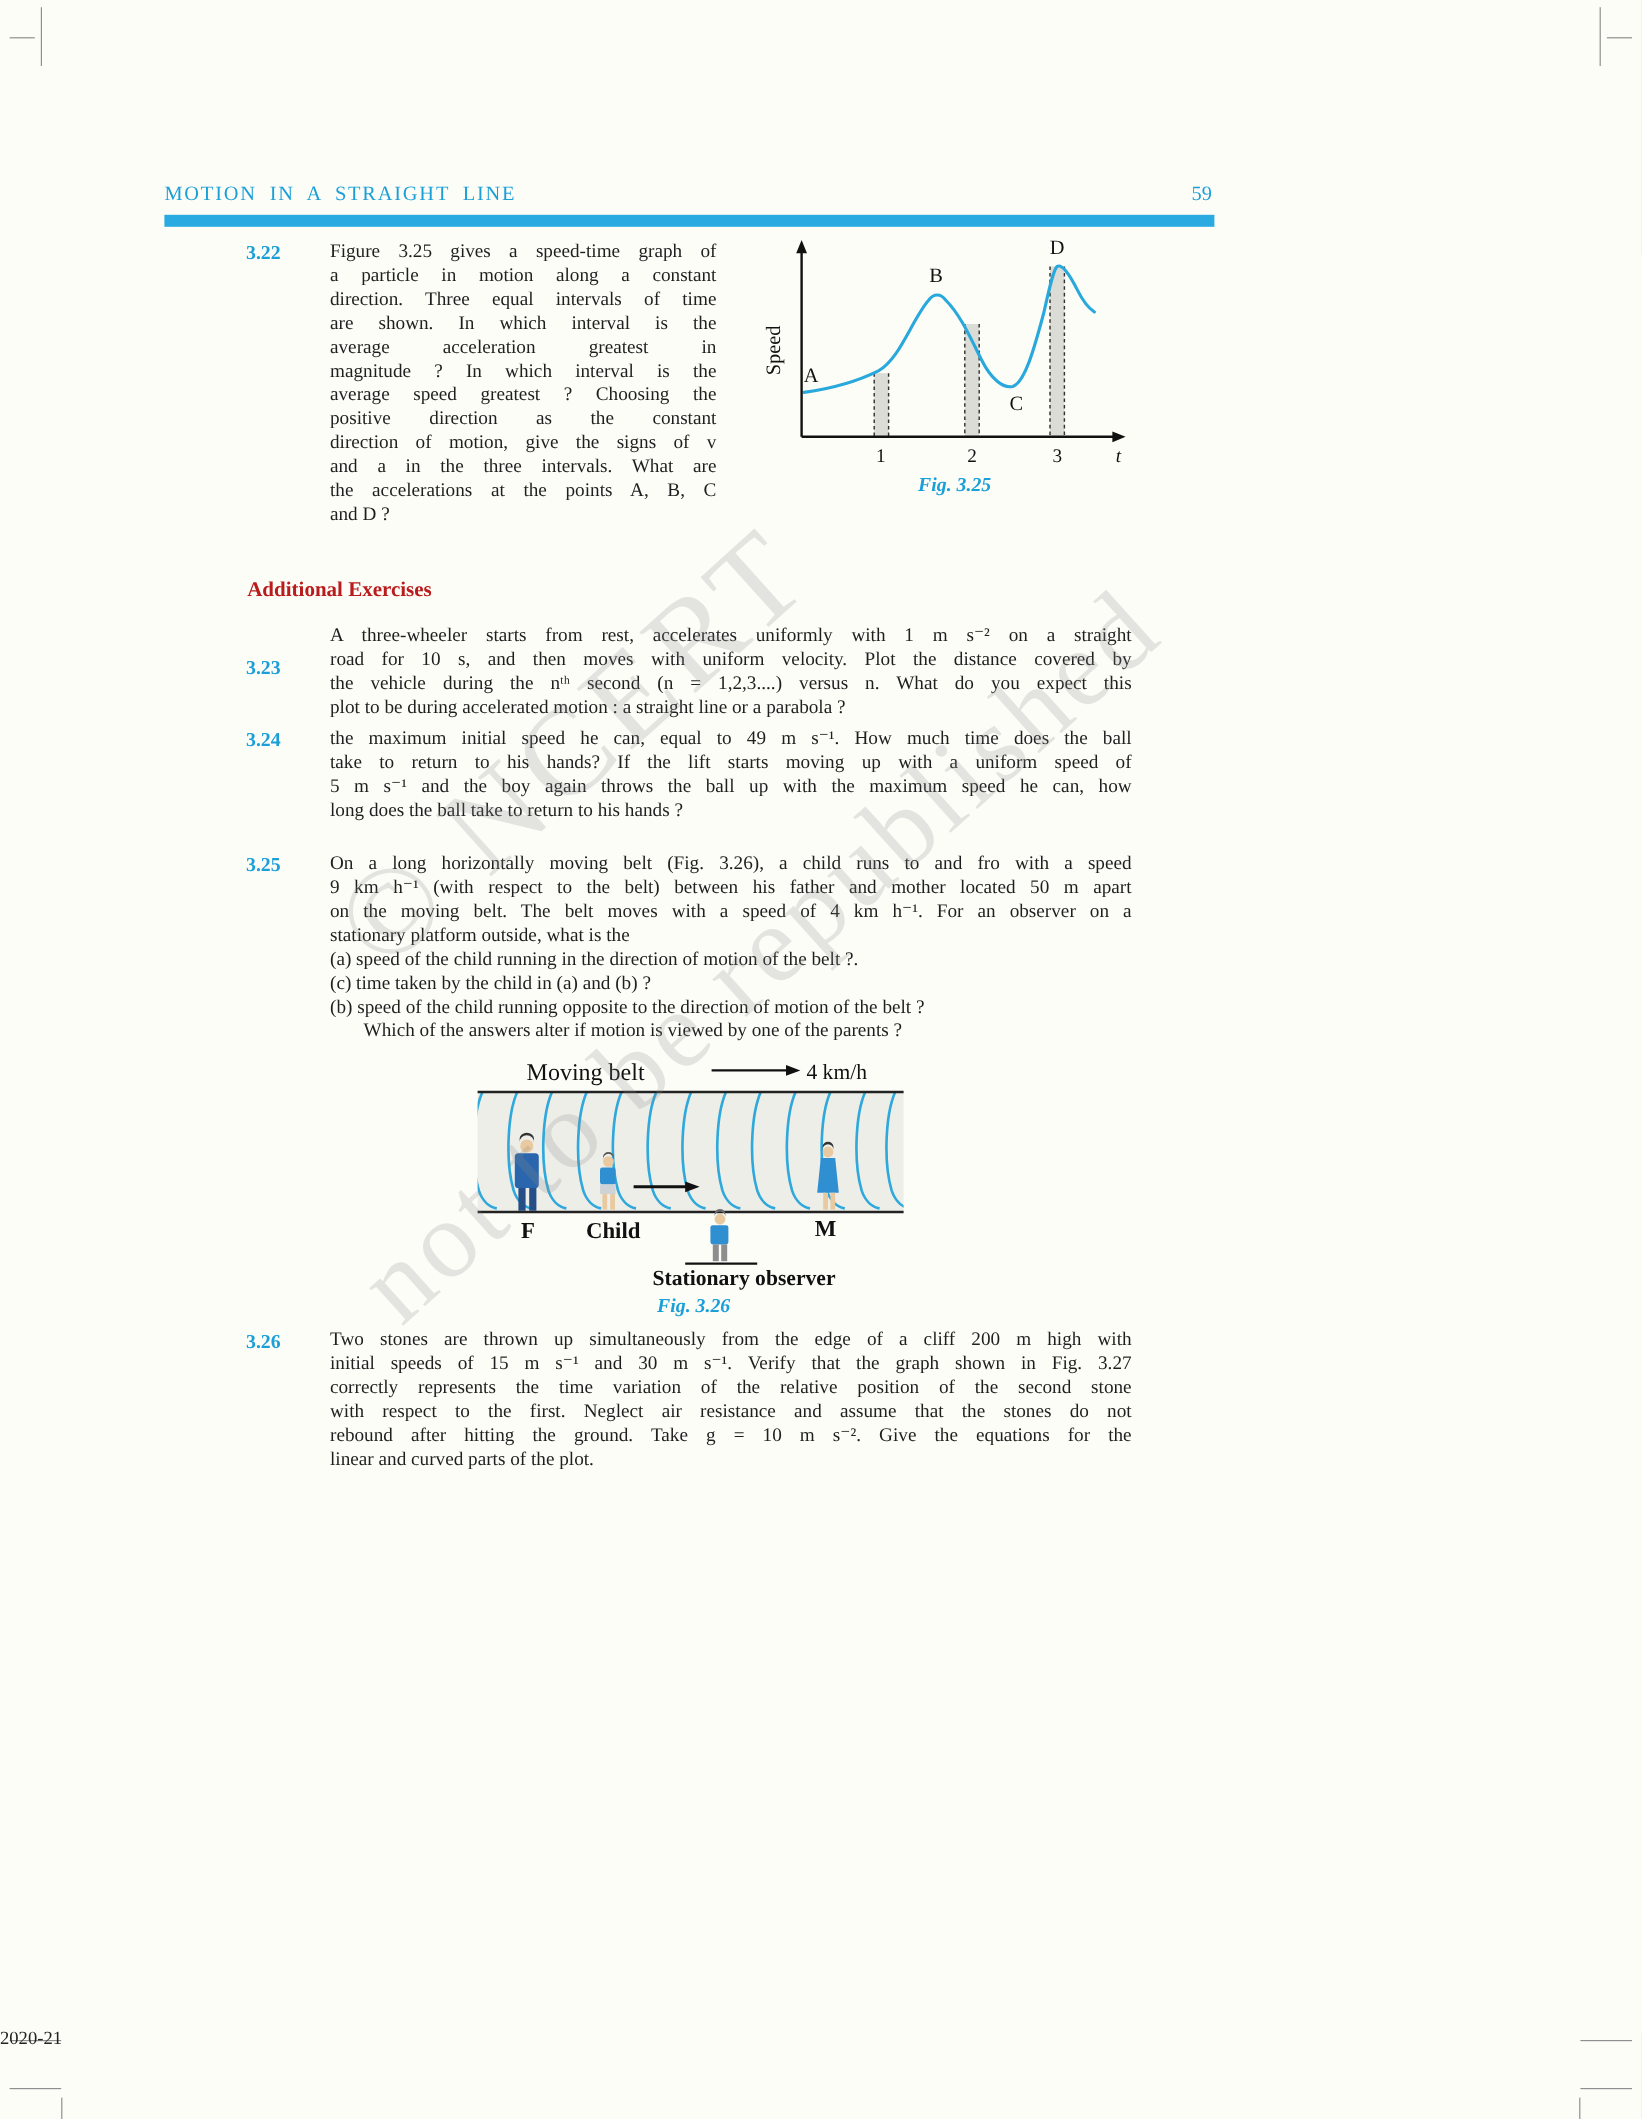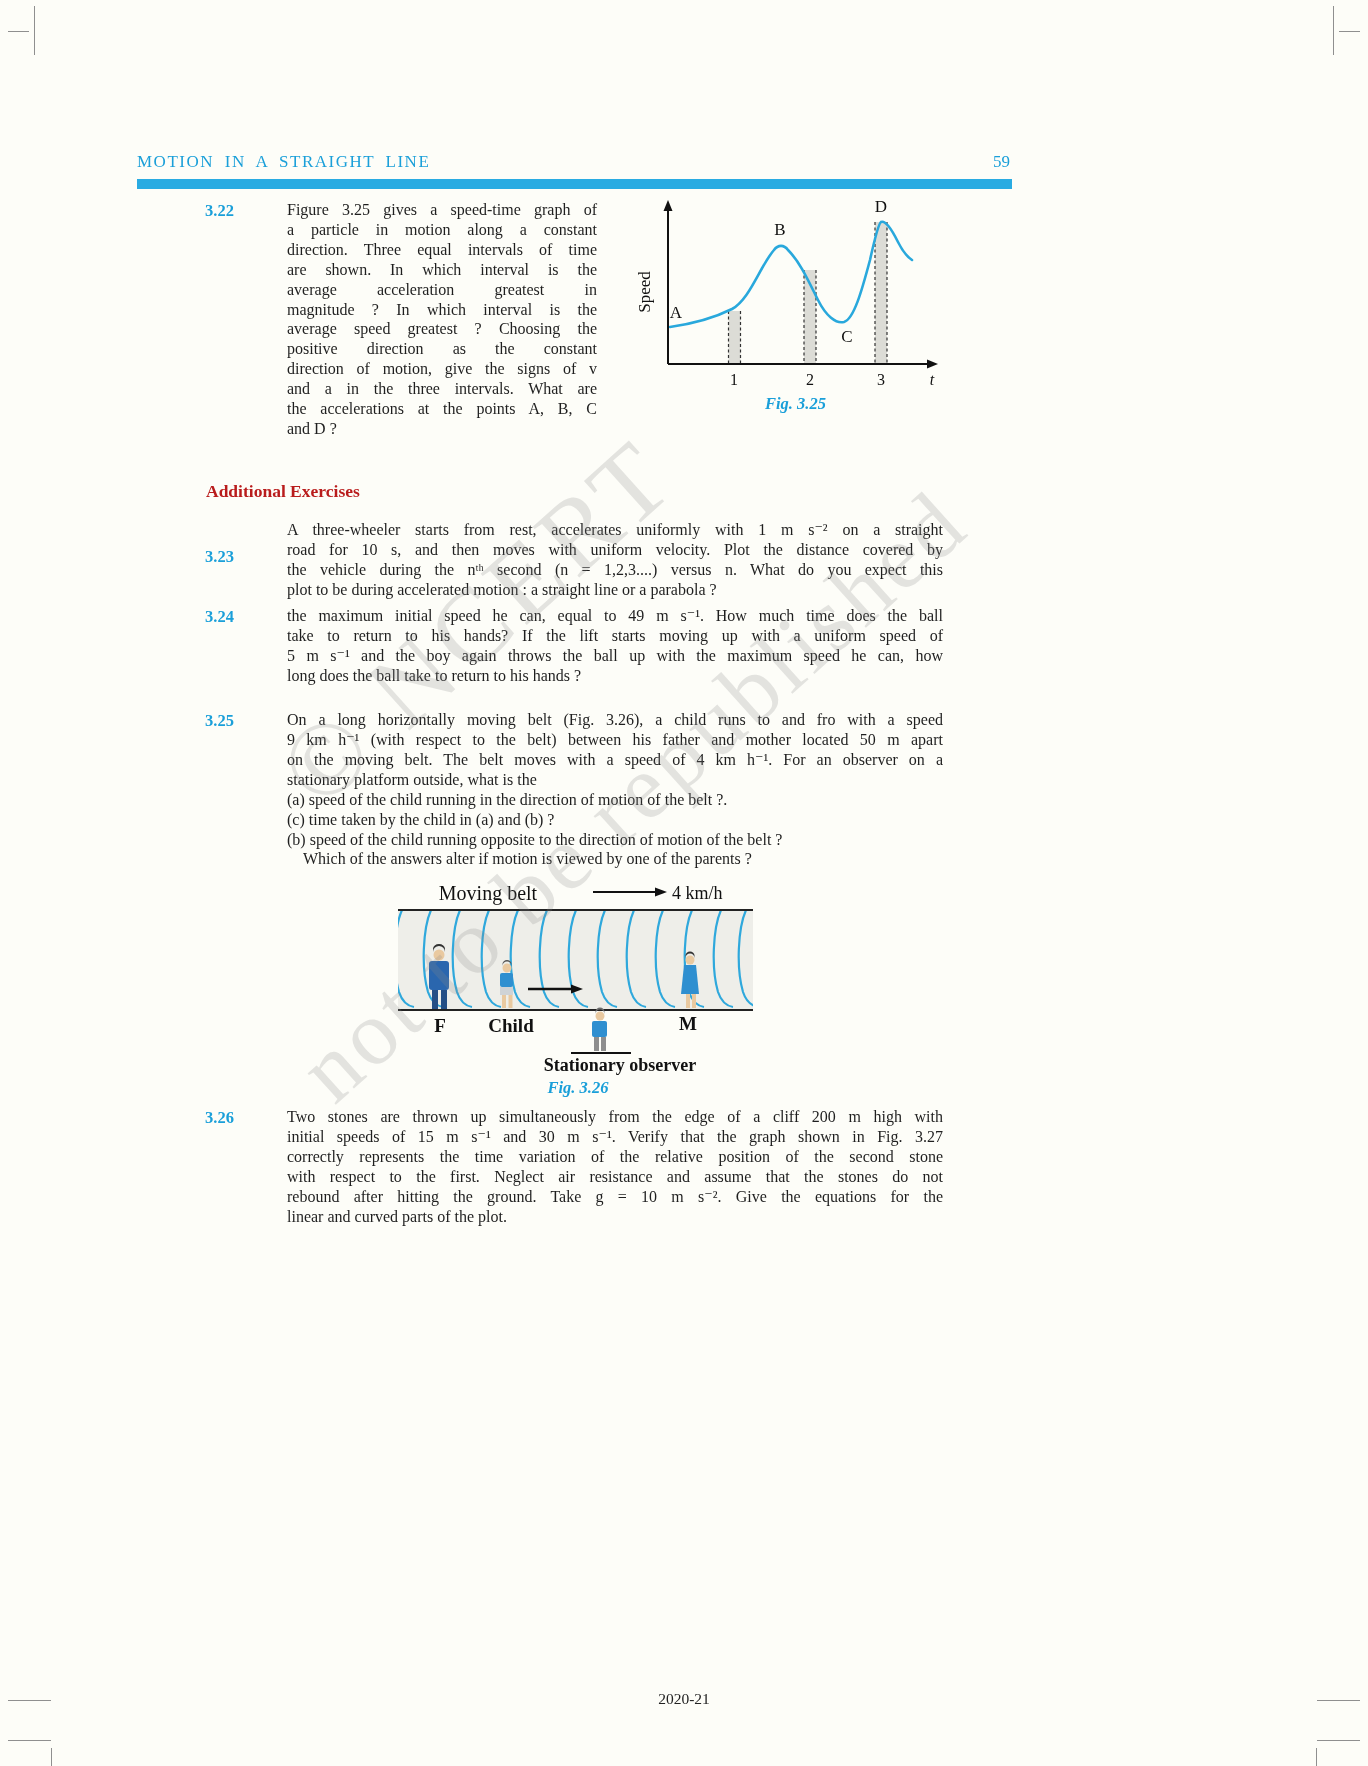--- a/index.html
+++ b/index.html
@@ -11,27 +11,27 @@
   }
   
   .mark{position:absolute;background:#8f8f8f;}
   
   .hdr-title{position:absolute;left:137px;top:152px;font-size:17px;letter-spacing:1.5px;word-spacing:5px;color:#1a9fd9;}
   .hdr-num{position:absolute;left:993px;top:152px;font-size:17px;color:#1a9fd9;}
   .hdr-rule{position:absolute;left:137px;top:179px;width:875px;height:10px;background:#29abe2;}
   
   .exnum{position:absolute;font-weight:bold;font-size:16.5px;color:#1a9fd9;}
   .lines{position:absolute;font-size:16px;line-height:19.9px;}
-  .lines > div{text-align:justify;text-align-last:justify;margin-left:12px;}
+  .lines > div{text-align:justify;text-align-last:justify;}
   .lines > div:last-child{text-align-last:left;}
   .lines.noj > div{text-align:left;text-align-last:left;}
   .secthead{position:absolute;left:206px;top:481px;font-weight:bold;font-size:17.5px;color:#b91c1c;}
   .figcap{position:absolute;font-weight:bold;font-style:italic;font-size:16.5px;color:#1a9fd9;text-align:center;}
   .note-line{position:absolute;font-size:16px;}
-  .footer{position:absolute;left:0;top:1690px;width:100%;text-align:center;font-size:15.5px;color:#222;}
+  .footer{position:absolute;left:0;top:1690px;width:100%;font-size:15.5px;color:#222;}
   
   .watermark{
     position:absolute;left:120px;top:480px;width:1140px;height:760px;
     transform:rotate(-42deg);transform-origin:50% 50%;
     pointer-events:none;opacity:0.22;color:#8a8a8a;text-align:center;z-index:6;
   }
   .watermark .w1{font-size:105px;letter-spacing:6px;}
   .watermark .w2{font-size:92px;letter-spacing:4px;margin-top:120px;white-space:nowrap;}
   svg{position:absolute;overflow:visible;}
   svg text{font-family:"Liberation Serif","DejaVu Serif",serif;}

